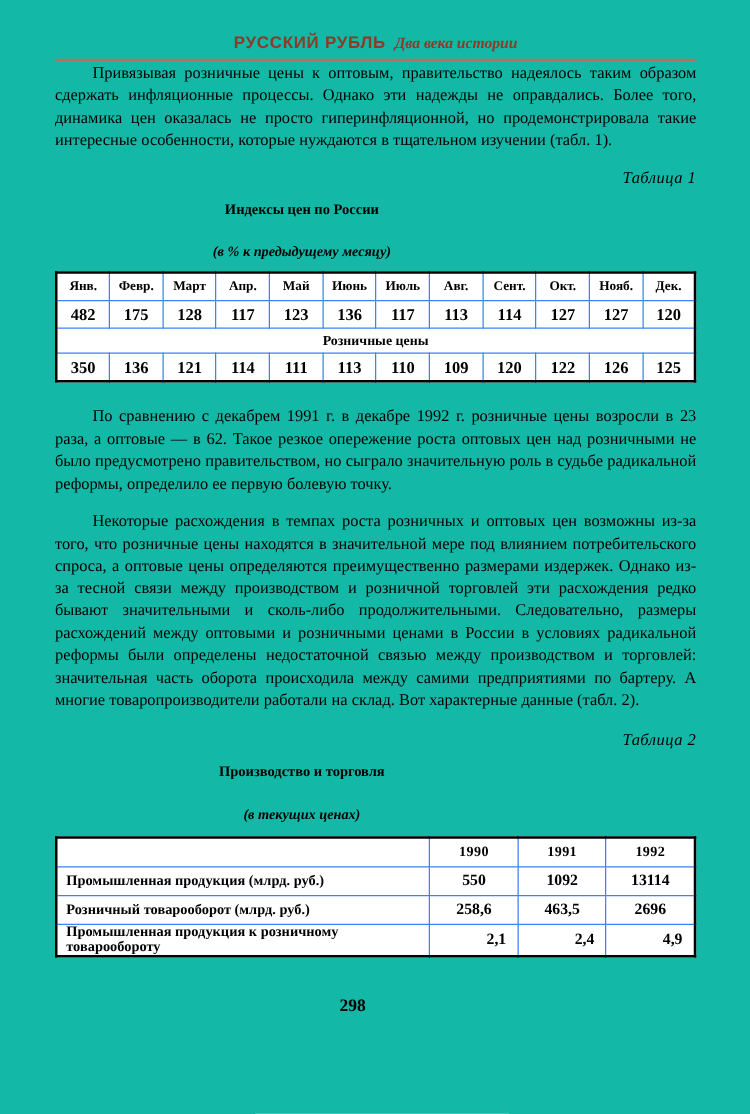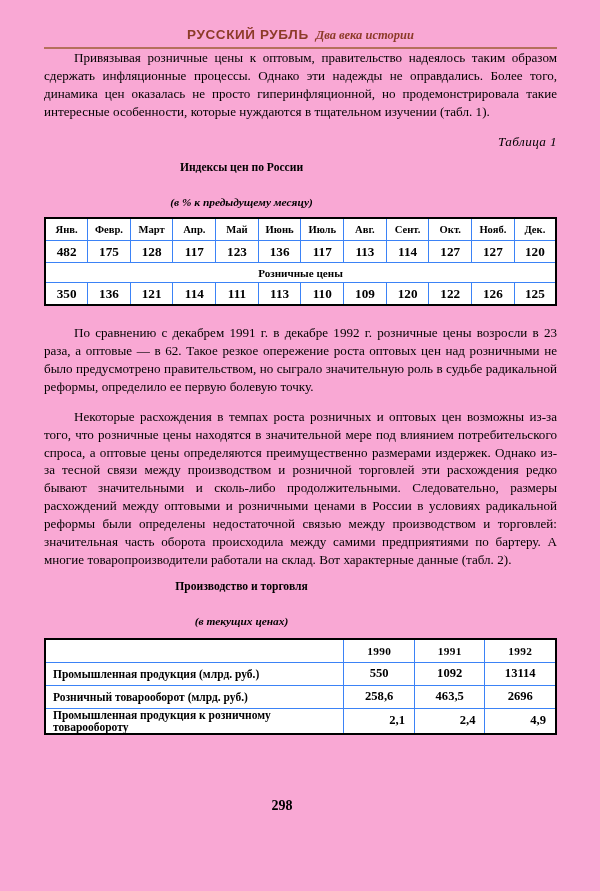--- a/index.html
+++ b/index.html
@@ -12,21 +12,21 @@
     height: 891px;
     background: #ffffff;
     font-family: "Liberation Serif", "DejaVu Serif", serif;
     color: #000000;
     overflow: hidden;
   }
   .page {
     position: relative;
     width: 600px;
     height: 891px;
-    background: #f9a8d4;
+    background: #14b8a6;
     box-sizing: border-box;
     padding: 0;
   }
   .content {
     position: absolute;
     left: 44px;
     top: 0;
     width: 513px;
   }
 
@@ -254,20 +254,21 @@
             <td class="num">125</td>
           </tr>
         </tbody>
       </table>
     </div>
 
     <p class="body" style="margin-top:18px;">По сравнению с декабрем 1991 г. в декабре 1992 г. розничные цены возросли в 23 раза, а оптовые — в 62. Такое резкое опережение роста оптовых цен над розничными не было предусмотрено правительством, но сыграло значительную роль в судьбе радикальной реформы, определило ее первую болевую точку.</p>
 
     <p class="body gap">Некоторые расхождения в темпах роста розничных и оптовых цен возможны из-за того, что розничные цены находятся в значительной мере под влиянием потребительского спроса, а оптовые цены определяются преимущественно размерами издержек. Однако из-за тесной связи между производством и розничной торговлей эти расхождения редко бывают значительными и сколь-либо продолжительными. Следовательно, размеры расхождений между оптовыми и розничными ценами в России в условиях радикальной реформы были определены недостаточной связью между производством и торговлей: значительная часть оборота происходила между самими предприятиями по бартеру. А многие товаропроизводители работали на склад. Вот характерные данные (табл. 2).</p>
 
+    <div class="tab-number" style="margin-top:15px;">Таблица  2</div>
     <div class="tab-title">Производство и торговля</div>
     <div class="tab-subtitle">(в  текущих  ценах)</div>
 
     <div class="t2-wrap">
       <table class="grid t2">
         <colgroup>
           <col style="width:58.5%">
             <col style="width:13.8%">
             <col style="width:13.8%">
             <col style="width:13.9%">

